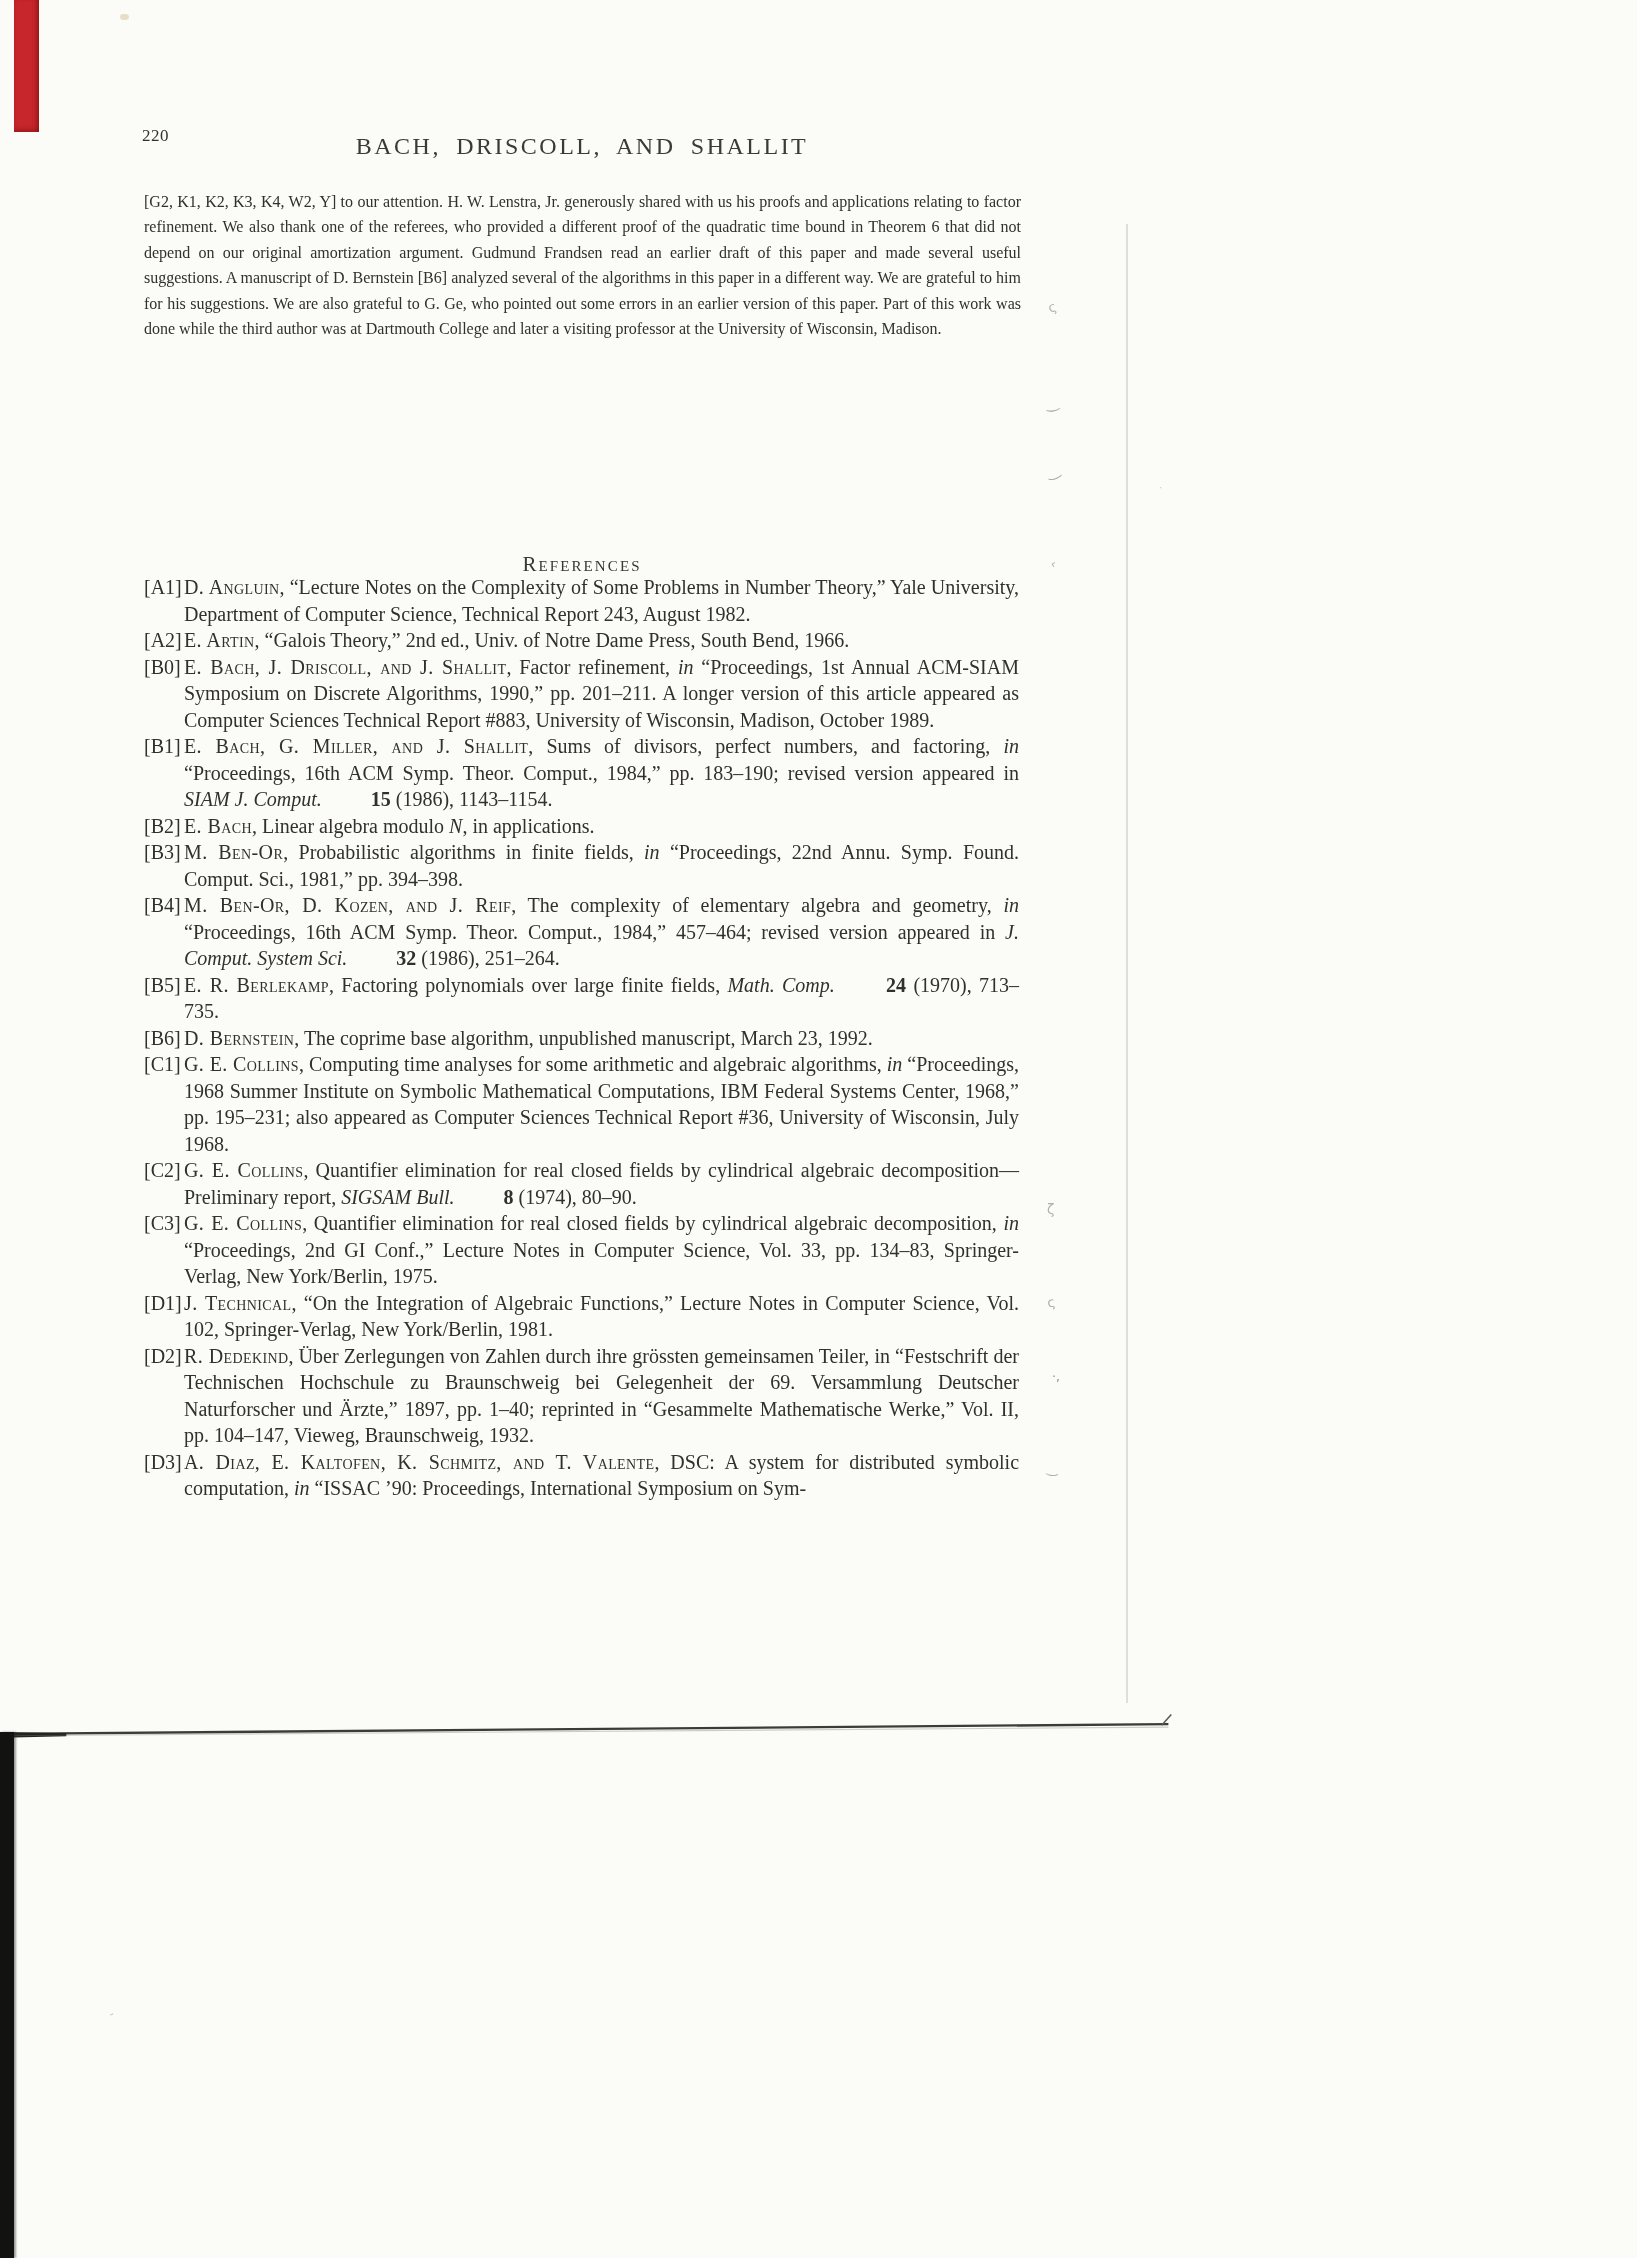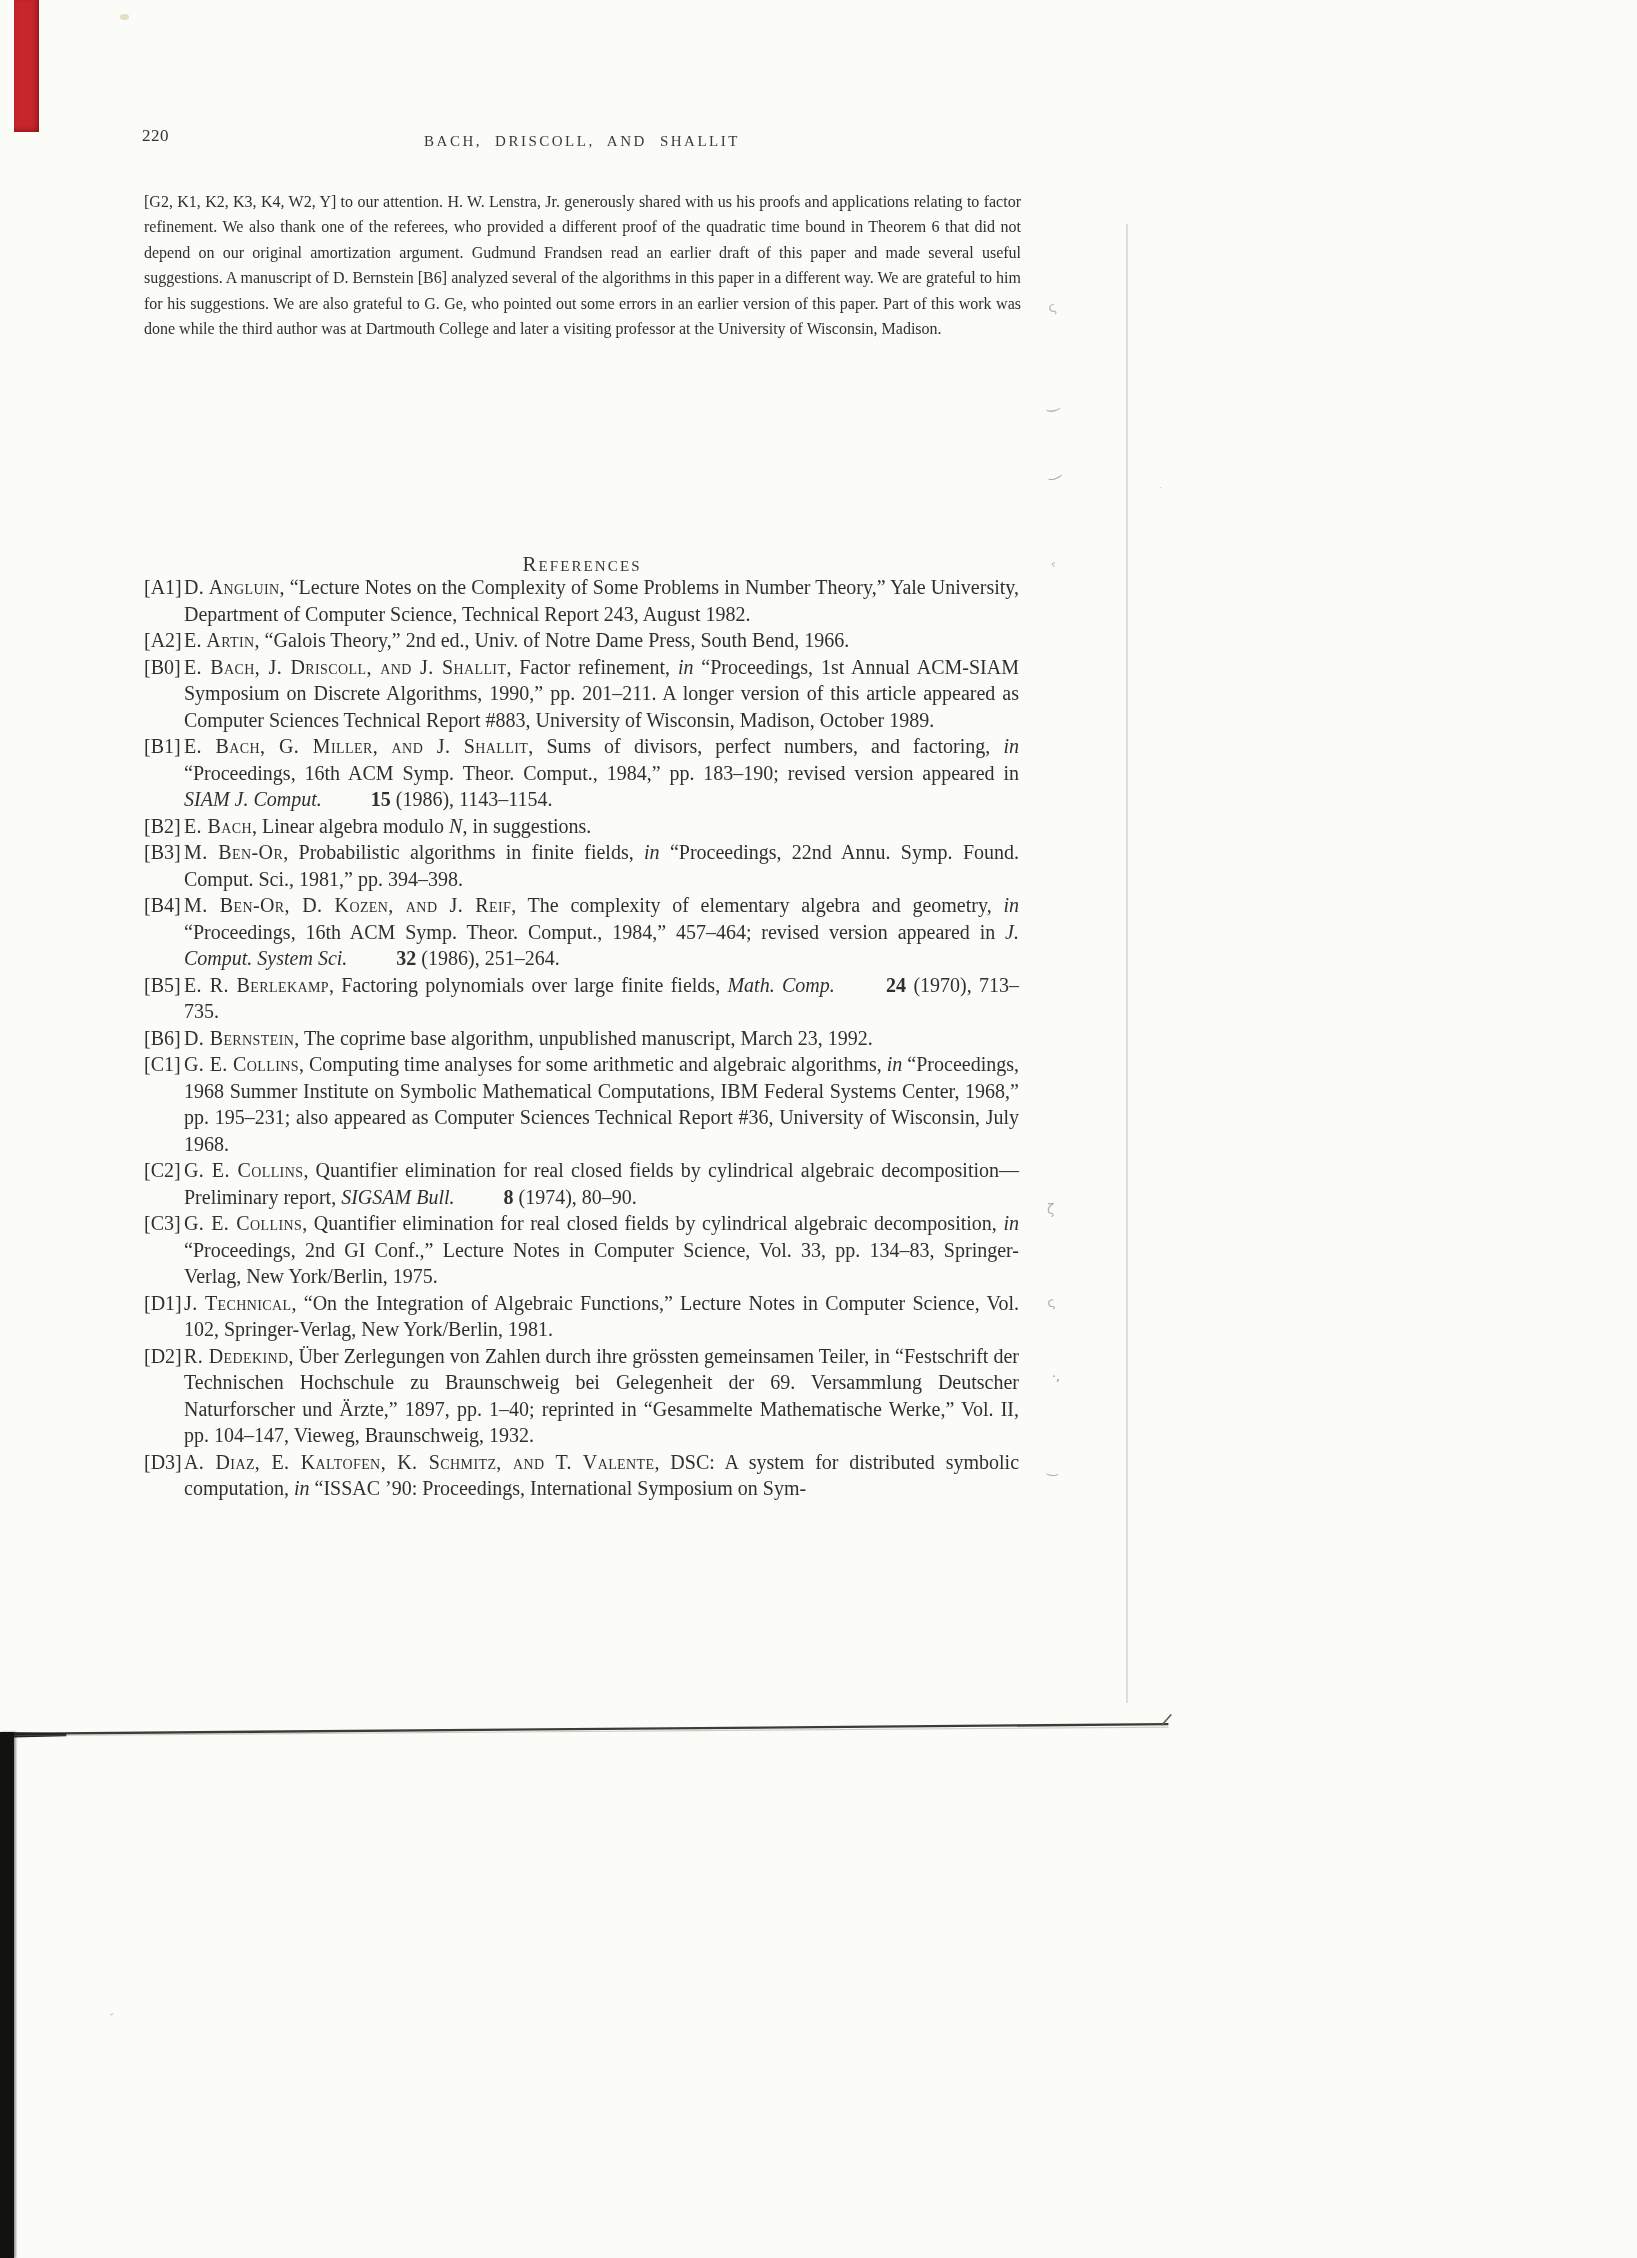--- a/index.html
+++ b/index.html
@@ -12,21 +12,21 @@
     color:#2f2e2b;
   }
   .abs{position:absolute;}
   #page-number{
     left:142px;top:126px;
     font-size:17px;letter-spacing:0.5px;color:#34332f;
   }
   #running-head{
     left:145px;top:133px;width:874px;
     text-align:center;
-    font-size:15px;letter-spacing:2.5px;word-spacing:6.8px;
+    font-size:24px;letter-spacing:2.5px;word-spacing:6.8px;
     color:#3b3a36;
   }
   #ack{
     left:144px;top:189px;width:877px;
     font-size:16px;line-height:25.4px;
     text-align:justify;
     color:#31302c;
   }
   #refs-heading{
     left:145px;top:552px;width:874px;
@@ -84,21 +84,21 @@
   <div class="abs" id="running-head">BACH, DRISCOLL, AND SHALLIT</div>
 
   <div class="abs" id="ack">[G2, K1, K2, K3, K4, W2, Y] to our attention. H. W. Lenstra, Jr. generously shared with us his proofs and applications relating to factor refinement. We also thank one of the referees, who provided a different proof of the quadratic time bound in Theorem 6 that did not depend on our original amortization argument. Gudmund Frandsen read an earlier draft of this paper and made several useful suggestions. A manuscript of D. Bernstein [B6] analyzed several of the algorithms in this paper in a different way. We are grateful to him for his suggestions. We are also grateful to G. Ge, who pointed out some errors in an earlier version of this paper. Part of this work was done while the third author was at Dartmouth College and later a visiting professor at the University of Wisconsin, Madison.</div>
 
   <div class="abs" id="refs-heading">References</div>
   <div class="abs" id="ref-list">
       <div class="ref"><span class="ref-label">[A1]</span><span><span class="seg-sc">D. Angluin</span><span class="seg-p">, “Lecture Notes on the Complexity of Some Problems in Number Theory,” Yale University, Department of Computer Science, Technical Report 243, August 1982.</span></span></div>
       <div class="ref"><span class="ref-label">[A2]</span><span><span class="seg-sc">E. Artin</span><span class="seg-p">, “Galois Theory,” 2nd ed., Univ. of Notre Dame Press, South Bend, 1966.</span></span></div>
       <div class="ref"><span class="ref-label">[B0]</span><span><span class="seg-sc">E. Bach, J. Driscoll, and J. Shallit</span><span class="seg-p">, Factor refinement, </span><span class="seg-i">in</span><span class="seg-p"> “Proceedings, 1st Annual ACM-SIAM Symposium on Discrete Algorithms, 1990,” pp. 201–211. A longer version of this article appeared as Computer Sciences Technical Report #883, University of Wisconsin, Madison, October 1989.</span></span></div>
       <div class="ref"><span class="ref-label">[B1]</span><span><span class="seg-sc">E. Bach, G. Miller, and J. Shallit</span><span class="seg-p">, Sums of divisors, perfect numbers, and factoring, </span><span class="seg-i">in</span><span class="seg-p"> “Proceedings, 16th ACM Symp. Theor. Comput., 1984,” pp. 183–190; revised version appeared in </span><span class="seg-i">SIAM J. Comput.</span><span class="seg-p"> </span><span class="seg-b">15</span><span class="seg-p"> (1986), 1143–1154.</span></span></div>
-      <div class="ref"><span class="ref-label">[B2]</span><span><span class="seg-sc">E. Bach</span><span class="seg-p">, Linear algebra modulo </span><span class="seg-i">N</span><span class="seg-p">, in suggestions.</span></span></div>
+      <div class="ref"><span class="ref-label">[B2]</span><span><span class="seg-sc">E. Bach</span><span class="seg-p">, Linear algebra modulo </span><span class="seg-i">N</span><span class="seg-p">, in applications.</span></span></div>
       <div class="ref"><span class="ref-label">[B3]</span><span><span class="seg-sc">M. Ben-Or</span><span class="seg-p">, Probabilistic algorithms in finite fields, </span><span class="seg-i">in</span><span class="seg-p"> “Proceedings, 22nd Annu. Symp. Found. Comput. Sci., 1981,” pp. 394–398.</span></span></div>
       <div class="ref"><span class="ref-label">[B4]</span><span><span class="seg-sc">M. Ben-Or, D. Kozen, and J. Reif</span><span class="seg-p">, The complexity of elementary algebra and geometry, </span><span class="seg-i">in</span><span class="seg-p"> “Proceedings, 16th ACM Symp. Theor. Comput., 1984,” 457–464; revised version appeared in </span><span class="seg-i">J. Comput. System Sci.</span><span class="seg-p"> </span><span class="seg-b">32</span><span class="seg-p"> (1986), 251–264.</span></span></div>
       <div class="ref"><span class="ref-label">[B5]</span><span><span class="seg-sc">E. R. Berlekamp</span><span class="seg-p">, Factoring polynomials over large finite fields, </span><span class="seg-i">Math. Comp.</span><span class="seg-p"> </span><span class="seg-b">24</span><span class="seg-p"> (1970), 713–735.</span></span></div>
       <div class="ref"><span class="ref-label">[B6]</span><span><span class="seg-sc">D. Bernstein</span><span class="seg-p">, The coprime base algorithm, unpublished manuscript, March 23, 1992.</span></span></div>
       <div class="ref"><span class="ref-label">[C1]</span><span><span class="seg-sc">G. E. Collins</span><span class="seg-p">, Computing time analyses for some arithmetic and algebraic algorithms, </span><span class="seg-i">in</span><span class="seg-p"> “Proceedings, 1968 Summer Institute on Symbolic Mathematical Computations, IBM Federal Systems Center, 1968,” pp. 195–231; also appeared as Computer Sciences Technical Report #36, University of Wisconsin, July 1968.</span></span></div>
       <div class="ref"><span class="ref-label">[C2]</span><span><span class="seg-sc">G. E. Collins</span><span class="seg-p">, Quantifier elimination for real closed fields by cylindrical algebraic decomposition—Preliminary report, </span><span class="seg-i">SIGSAM Bull.</span><span class="seg-p"> </span><span class="seg-b">8</span><span class="seg-p"> (1974), 80–90.</span></span></div>
       <div class="ref"><span class="ref-label">[C3]</span><span><span class="seg-sc">G. E. Collins</span><span class="seg-p">, Quantifier elimination for real closed fields by cylindrical algebraic decomposition, </span><span class="seg-i">in</span><span class="seg-p"> “Proceedings, 2nd GI Conf.,” Lecture Notes in Computer Science, Vol. 33, pp. 134–83, Springer-Verlag, New York/Berlin, 1975.</span></span></div>
       <div class="ref"><span class="ref-label">[D1]</span><span><span class="seg-sc">J. Technical</span><span class="seg-p">, “On the Integration of Algebraic Functions,” Lecture Notes in Computer Science, Vol. 102, Springer-Verlag, New York/Berlin, 1981.</span></span></div>
       <div class="ref"><span class="ref-label">[D2]</span><span><span class="seg-sc">R. Dedekind</span><span class="seg-p">, Über Zerlegungen von Zahlen durch ihre grössten gemeinsamen Teiler, in “Festschrift der Technischen Hochschule zu Braunschweig bei Gelegenheit der 69. Versammlung Deutscher Naturforscher und Ärzte,” 1897, pp. 1–40; reprinted in “Gesammelte Mathematische Werke,” Vol. II, pp. 104–147, Vieweg, Braunschweig, 1932.</span></span></div>
       <div class="ref"><span class="ref-label">[D3]</span><span><span class="seg-sc">A. Diaz, E. Kaltofen, K. Schmitz, and T. Valente</span><span class="seg-p">, DSC: A system for distributed symbolic computation, </span><span class="seg-i">in</span><span class="seg-p"> “ISSAC ’90: Proceedings, International Symposium on Sym-</span></span></div>

